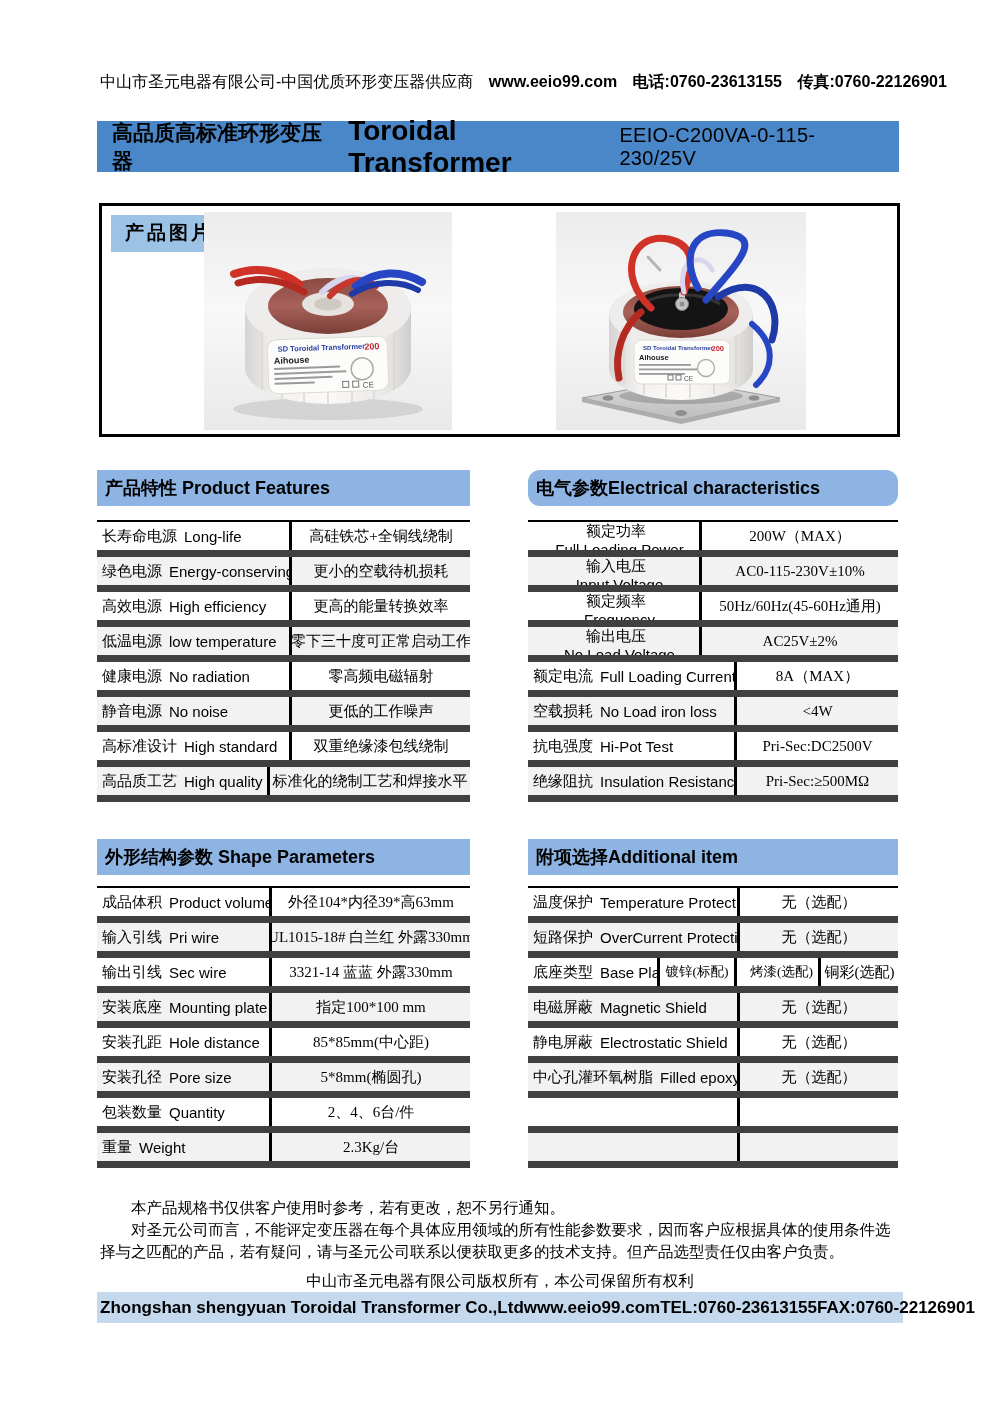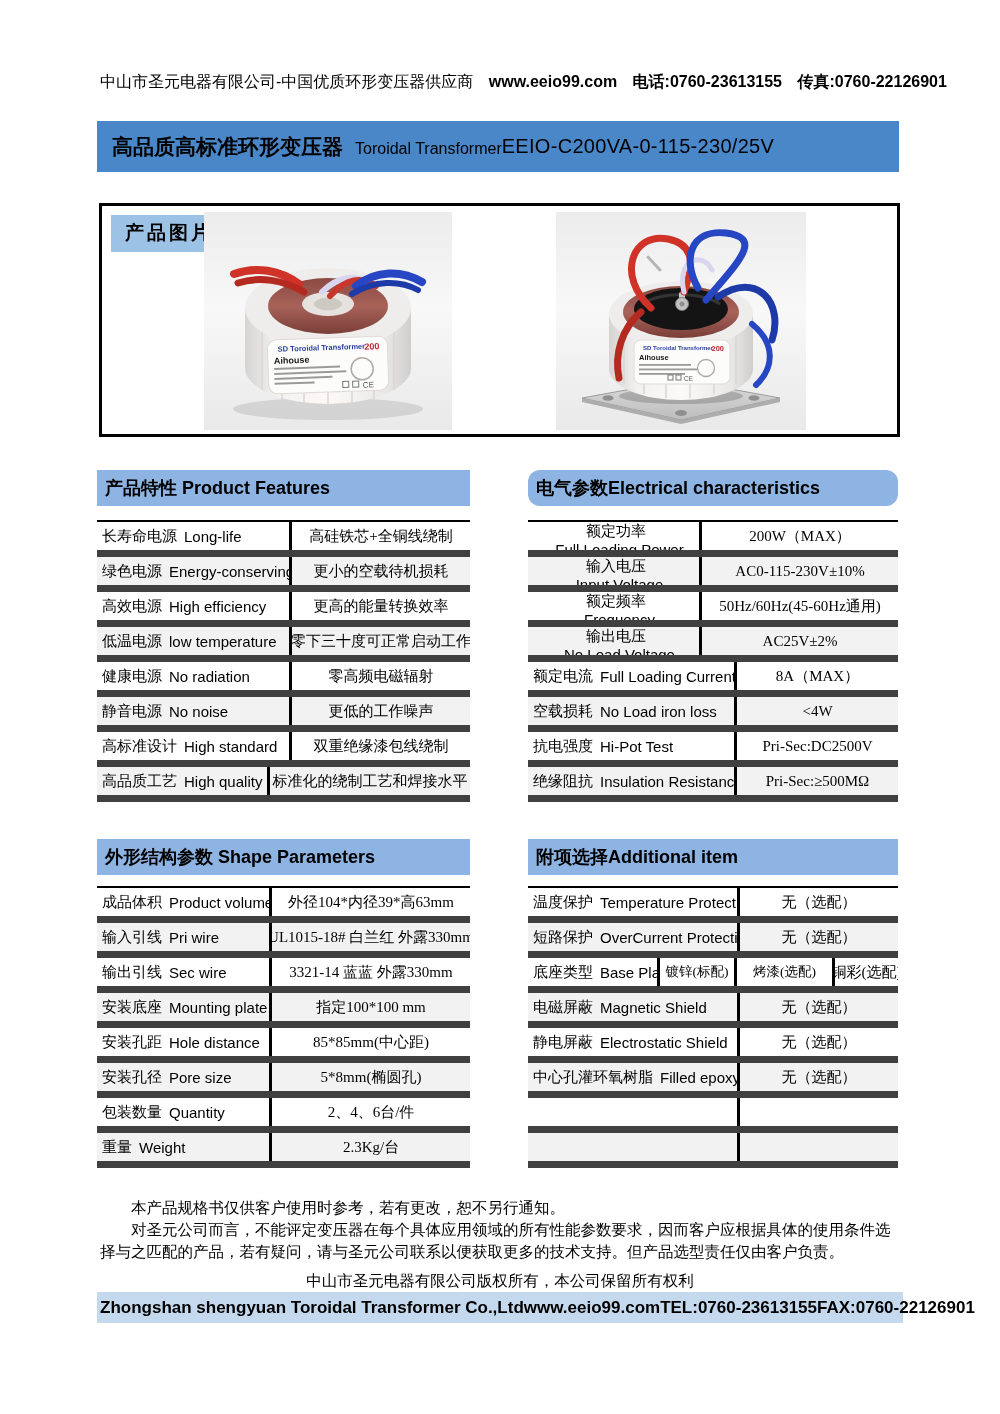--- a/index.html
+++ b/index.html
@@ -11,26 +11,26 @@
   }
 
   
   .top-header{ position:absolute; left:100px; top:72px; width:810px; font-size:16px; white-space:nowrap; }
   .top-header .seg-zh{ font-weight:500; font-family:"Liberation Sans",sans-serif; }
   .top-header .seg-b{ font-weight:700; margin-left:11px; }
 
   
   .title-bar{
     position:absolute; left:97px; top:121px; width:802px; height:51px;
-    background:#4a87c8; display:flex; align-items:center; justify-content:flex-start;
+    background:#4a87c8; display:flex; align-items:center; justify-content:center;
     padding:0 15px;
   }
   .title-left{ display:flex; align-items:baseline; gap:12px; }
   .t-zh{ font-size:21px; font-weight:700; }
-  .t-en{ font-size:16px; font-weight:400; }
+  .t-en{ font-size:28px; font-weight:700; }
   .t-model{ font-size:20px; font-weight:500; letter-spacing:.3px; }
 
   
   .image-box{ position:absolute; left:99px; top:203px; width:801px; height:234px; border:3px solid #000; background:#fff; }
   .image-label{
     position:absolute; left:9px; top:9px; background:#9cc2e5;
     font-size:19px; font-weight:700; letter-spacing:3px; padding:5px 16px 6px 14px;
   }
   .photo{ position:absolute; top:6px; height:218px; }
   .photo-left{ left:102px; width:248px; }
@@ -64,21 +64,21 @@
     font-family:"Liberation Serif","DejaVu Serif",serif; font-size:15px;
   }
   .cell.opt{
     flex:none; justify-content:center; border-right:3px solid #000; white-space:nowrap;
     font-family:"Liberation Serif","DejaVu Serif",serif; font-size:13.5px;
   }
   .lw195{ width:195px; } .lw173{ width:173px; }
   .lw174{ width:174px;flex-direction:column; } .lw209{ width:209px; }
   .lw175{ width:175px; }
   .lw212{ width:212px; } .lw132{ width:132px; }
-  .ow77{ width:77px; } .ow76{ width:98px; }
+  .ow77{ width:77px; } .ow76{ width:76px;margin-left:8px; }
 
   
   .notes{ position:absolute; left:100px; top:1197px; width:804px;
     font-family:"Liberation Serif","DejaVu Serif",serif; font-size:15.5px; line-height:22px; }
   .notes p{ text-indent:2em; }
   .copyright{ position:absolute; left:0; top:1271px; width:100%; text-align:center;
     font-family:"Liberation Serif","DejaVu Serif",serif; font-size:15.5px; }
   .footer-bar{
     position:absolute; left:97px; top:1292px; width:806px; height:31px; background:#c5d9ee;
     display:flex; align-items:center; justify-content:space-between; padding:0 12px 0 3px;

